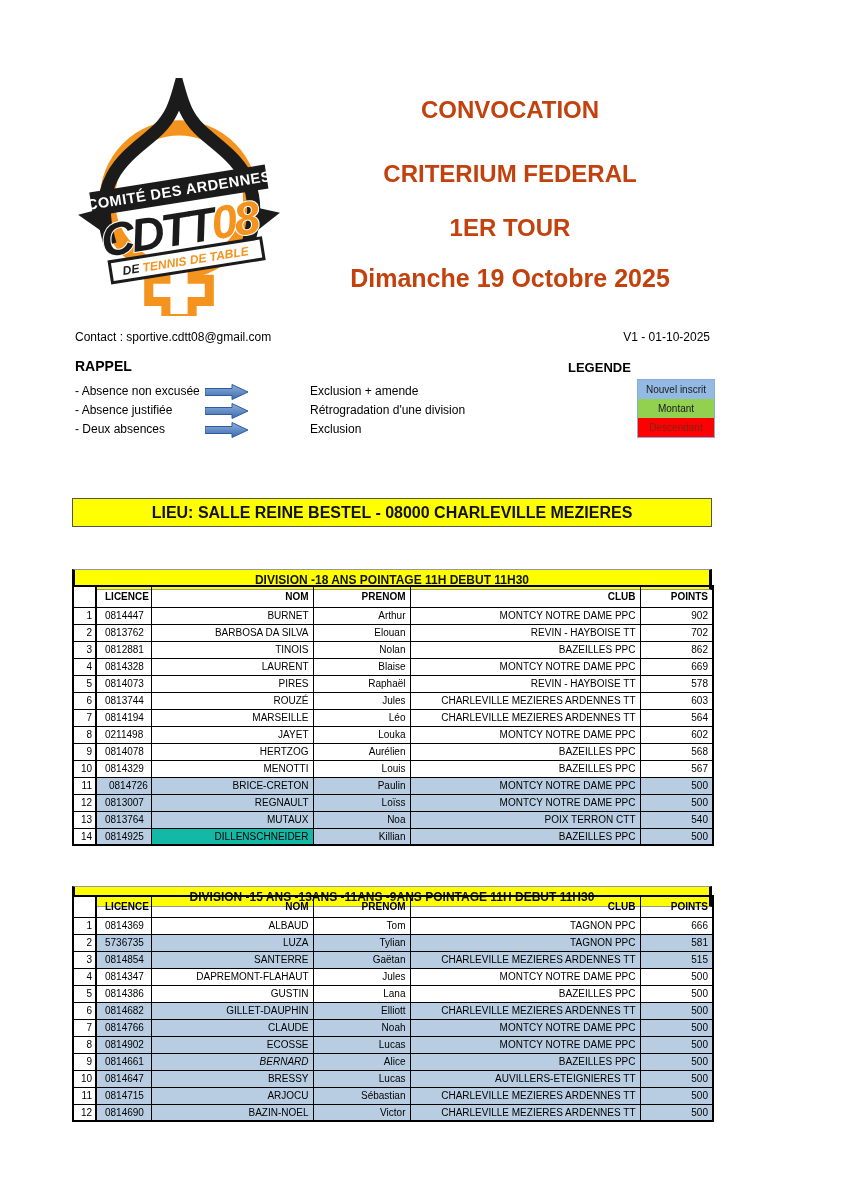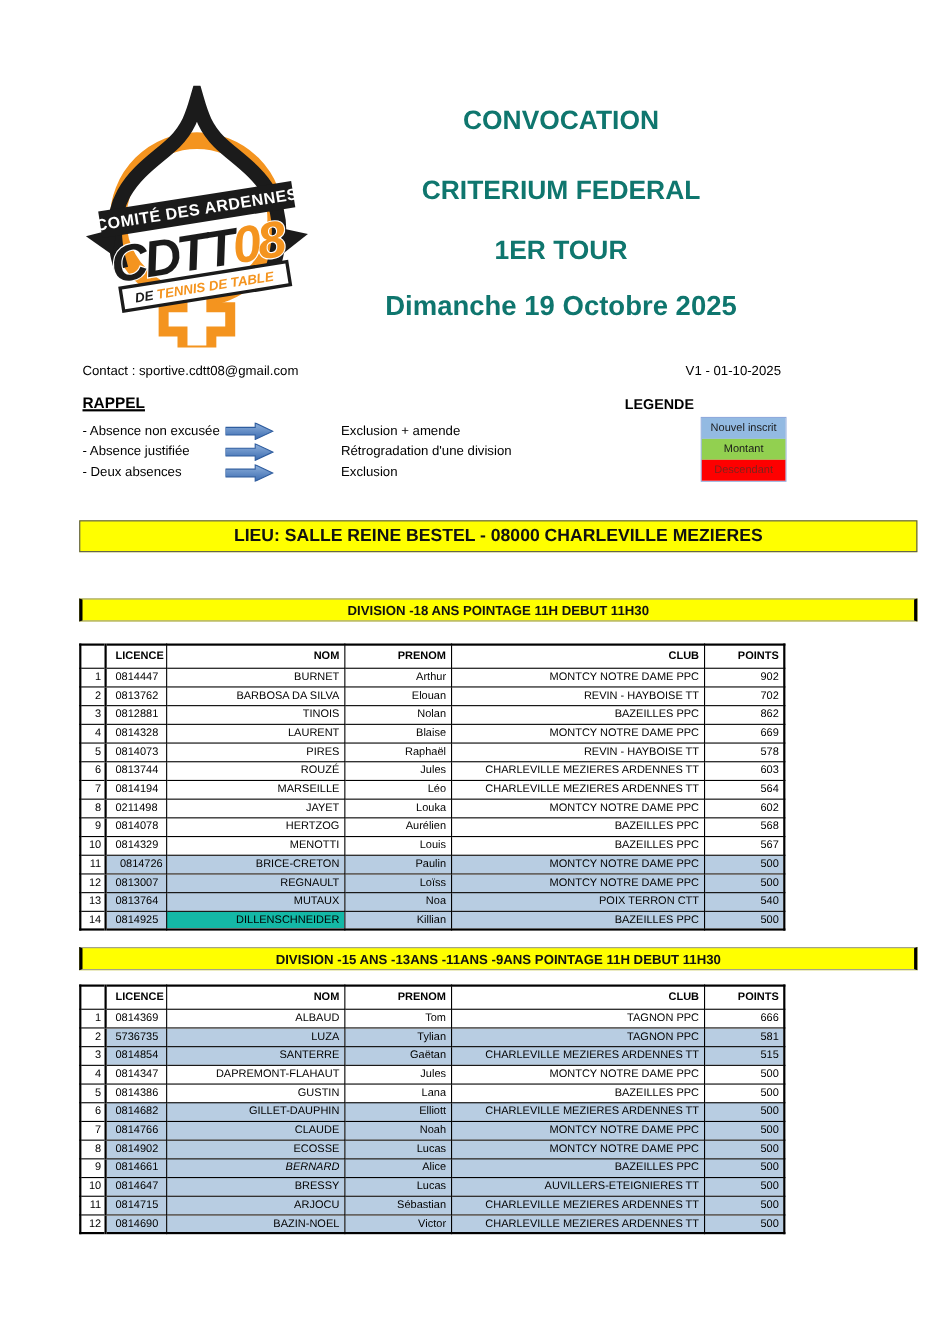--- a/index.html
+++ b/index.html
@@ -1,45 +1,45 @@
 <!DOCTYPE html>
 <html><head>
 <meta charset="utf-8">
 <style>
   html,body{margin:0;padding:0;}
   body{
     width:848px;height:1200px;position:relative;background:#ffffff;
     font-family:"Liberation Sans", sans-serif;color:#000;overflow:hidden;
   }
   
-  .title{position:absolute;left:280px;width:460px;text-align:center;font-weight:bold;color:#0f766e;}
+  .title{position:absolute;left:280px;width:460px;text-align:center;font-weight:bold;color:#c2410c;}
   .t1{top:96px;font-size:24px;}
   .t2{top:160px;font-size:24px;}
   .t3{top:214px;font-size:24px;}
   .t4{top:264px;font-size:25px;}
   
   .logo{position:absolute;left:66px;top:78px;width:222px;height:238px;}
   
   .contact{position:absolute;left:75px;top:330px;font-size:12px;}
   .version{position:absolute;left:510px;top:330px;width:200px;text-align:right;font-size:12px;}
   
   .rappel-title{position:absolute;left:75px;top:358px;font-size:14px;font-weight:bold;
-    text-decoration:underline;text-decoration-thickness:2px;}
+    text-decoration-thickness:2px;}
   .rappel-row{position:absolute;left:75px;width:560px;height:16px;font-size:12px;}
   .rr1{top:384px;} .rr2{top:403px;} .rr3{top:422px;}
   .rappel-row .cause{position:absolute;left:0;top:0;}
   .rappel-row .arrow{position:absolute;left:130px;top:0px;}
   .rappel-row .consequence{position:absolute;left:235px;top:0;}
   
   .legende-title{position:absolute;left:568px;top:360px;font-size:13px;font-weight:bold;}
   .legend-box{position:absolute;left:637px;top:379px;width:76px;border:1px solid #8faadc;}
   .legend-item{height:19px;line-height:19px;text-align:center;font-size:10px;}
   
-  .banner{position:absolute;left:72px;width:762px;background:#ffff00;color:#111;
-    font-weight:bold;text-align:center;box-sizing:border-box;}
+  .banner{position:absolute;left:72px;width:640px;background:#ffff00;color:#111;
+    font-weight:bold;text-align:center;box-sizing:border-box;margin-top:25px;}
   .banner-lieu{top:473px;height:29px;line-height:28px;font-size:16px;border:1px solid #555;}
   .banner-div1{top:544px;height:21px;line-height:20px;font-size:12px;
     border-left:3px solid #000;border-right:3px solid #000;border-top:1px solid #999;border-bottom:1px solid #999;}
   .banner-div2{top:861px;height:21px;line-height:20px;font-size:12px;
     border-left:3px solid #000;border-right:3px solid #000;border-top:1px solid #999;border-bottom:1px solid #999;}
   
   .tbl{position:absolute;left:72px;width:640px;border-collapse:collapse;table-layout:fixed;
     font-size:10px;}
   .tbl1{top:585px;} .tbl2{top:895px;}
   .tbl th,.tbl td{border:1.5px solid #000;height:17px;padding:0 4px;box-sizing:border-box;

